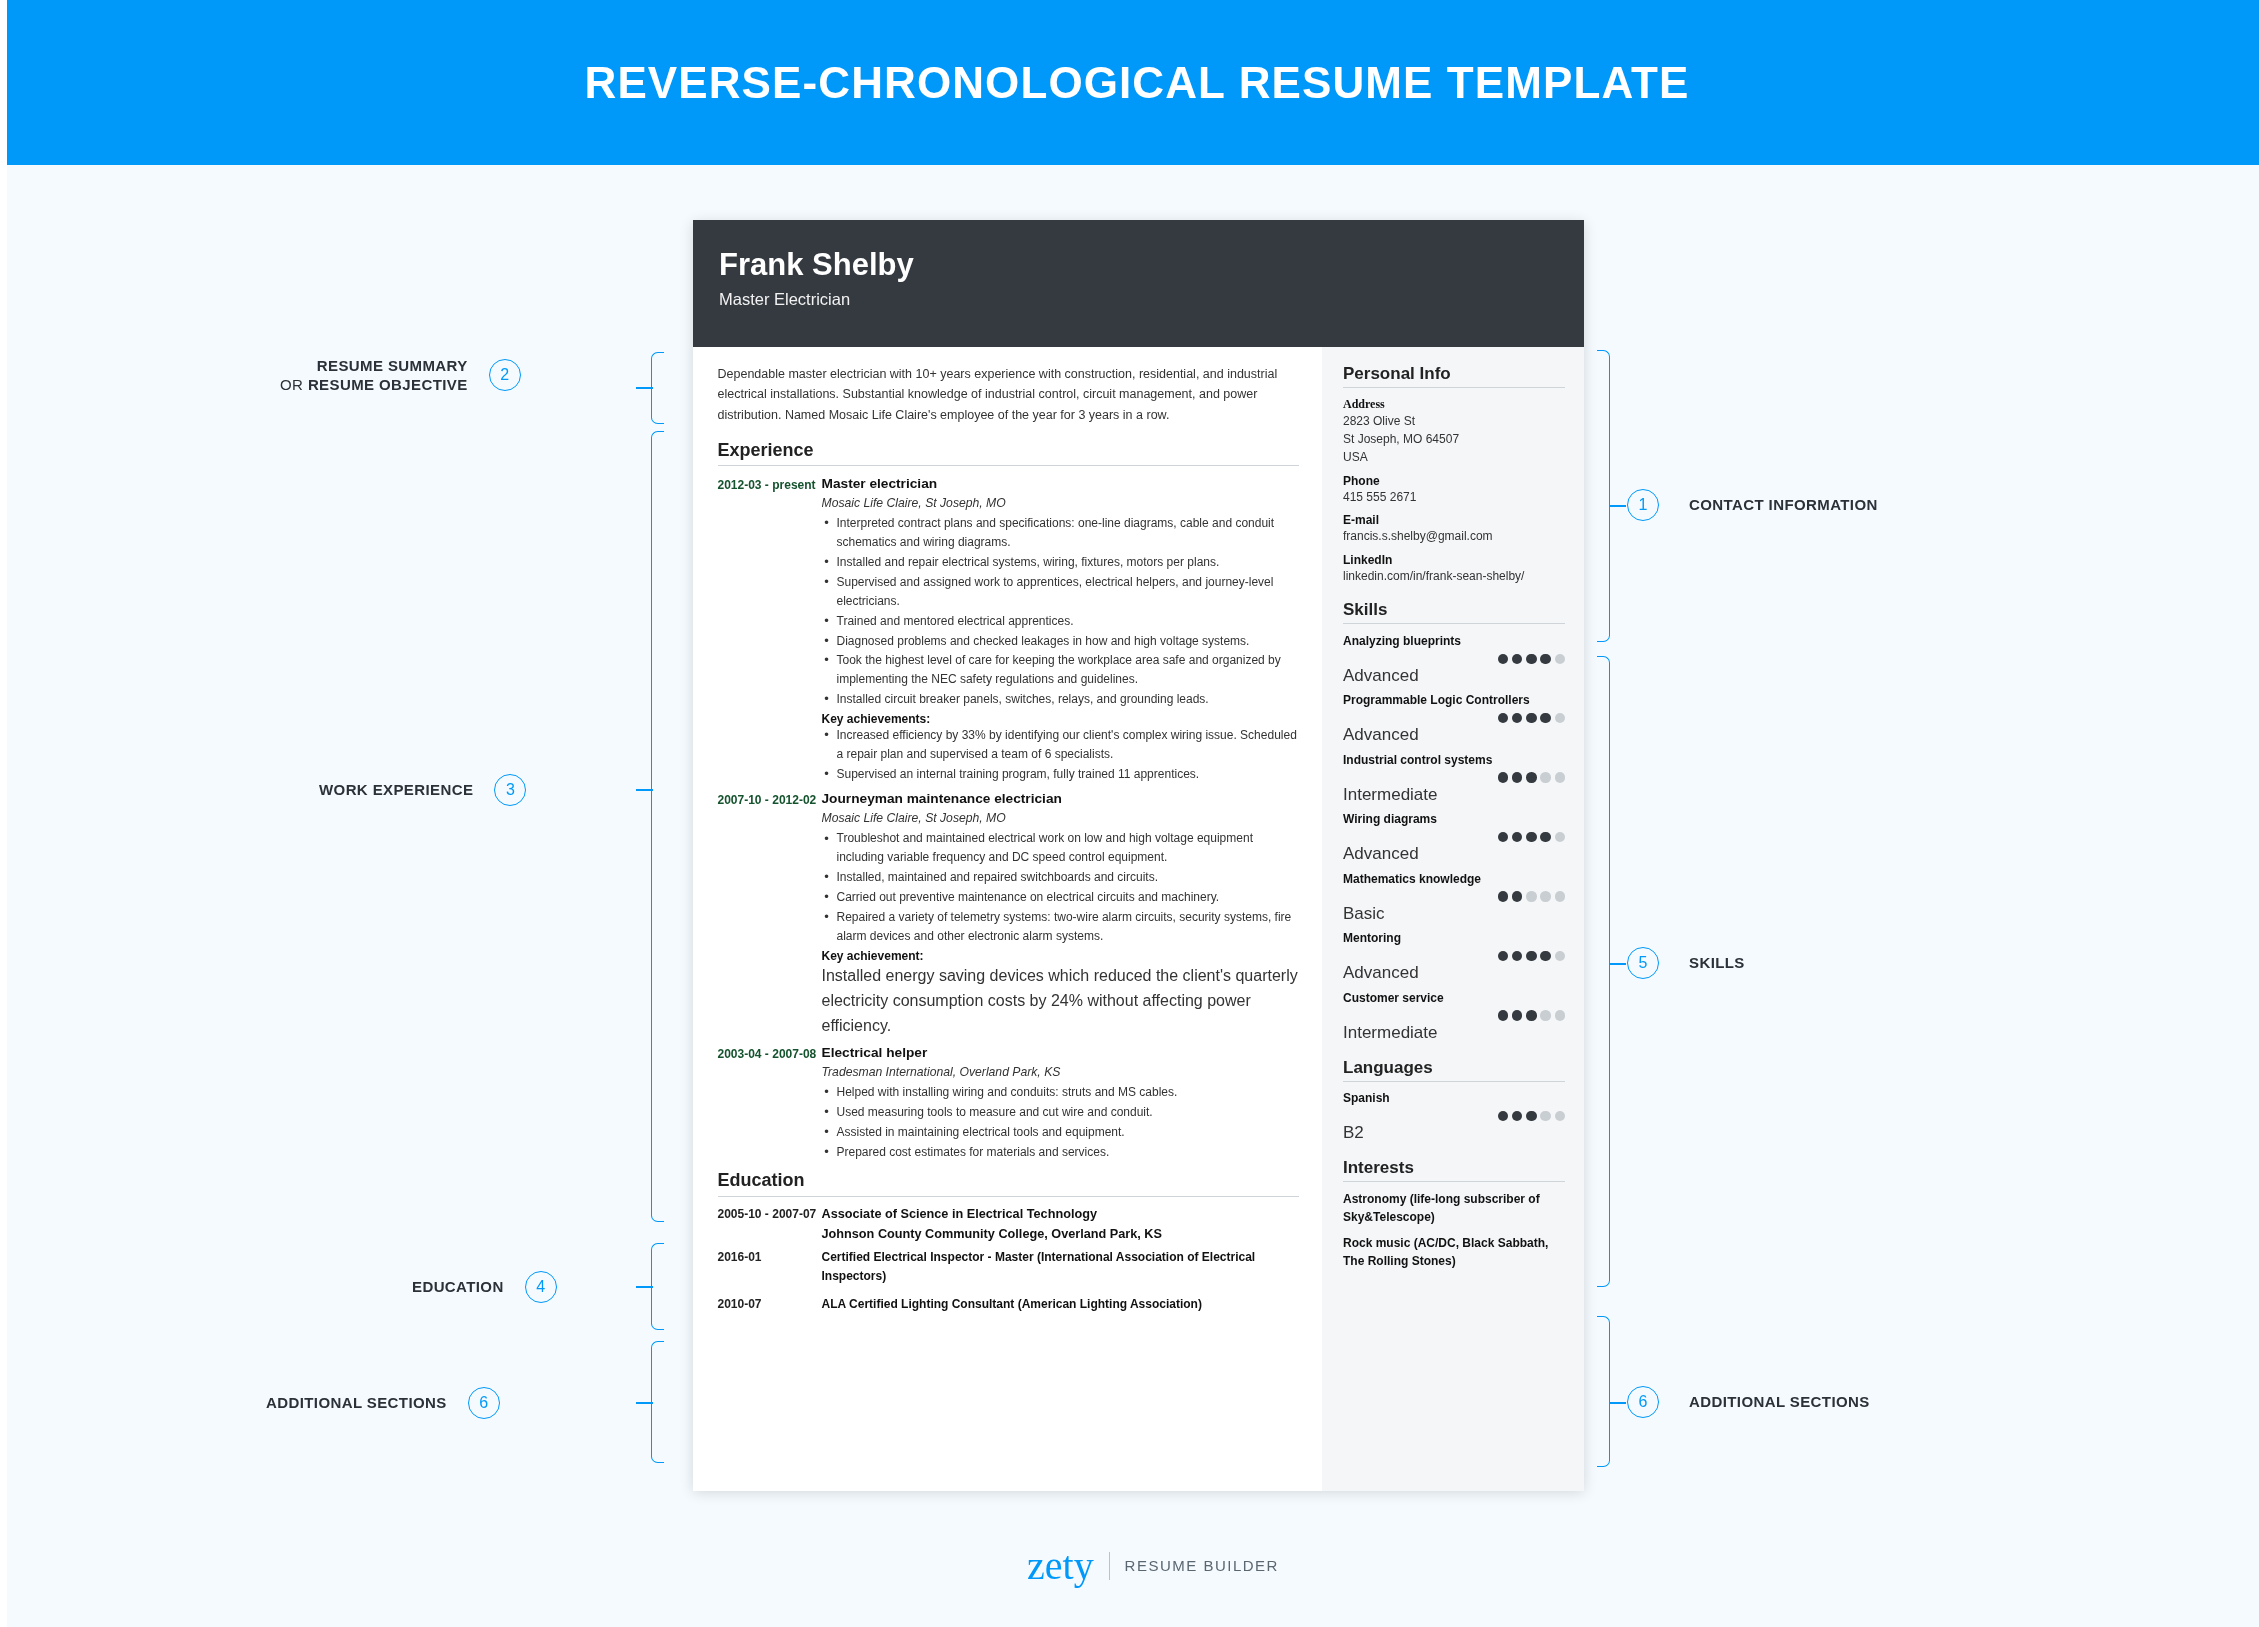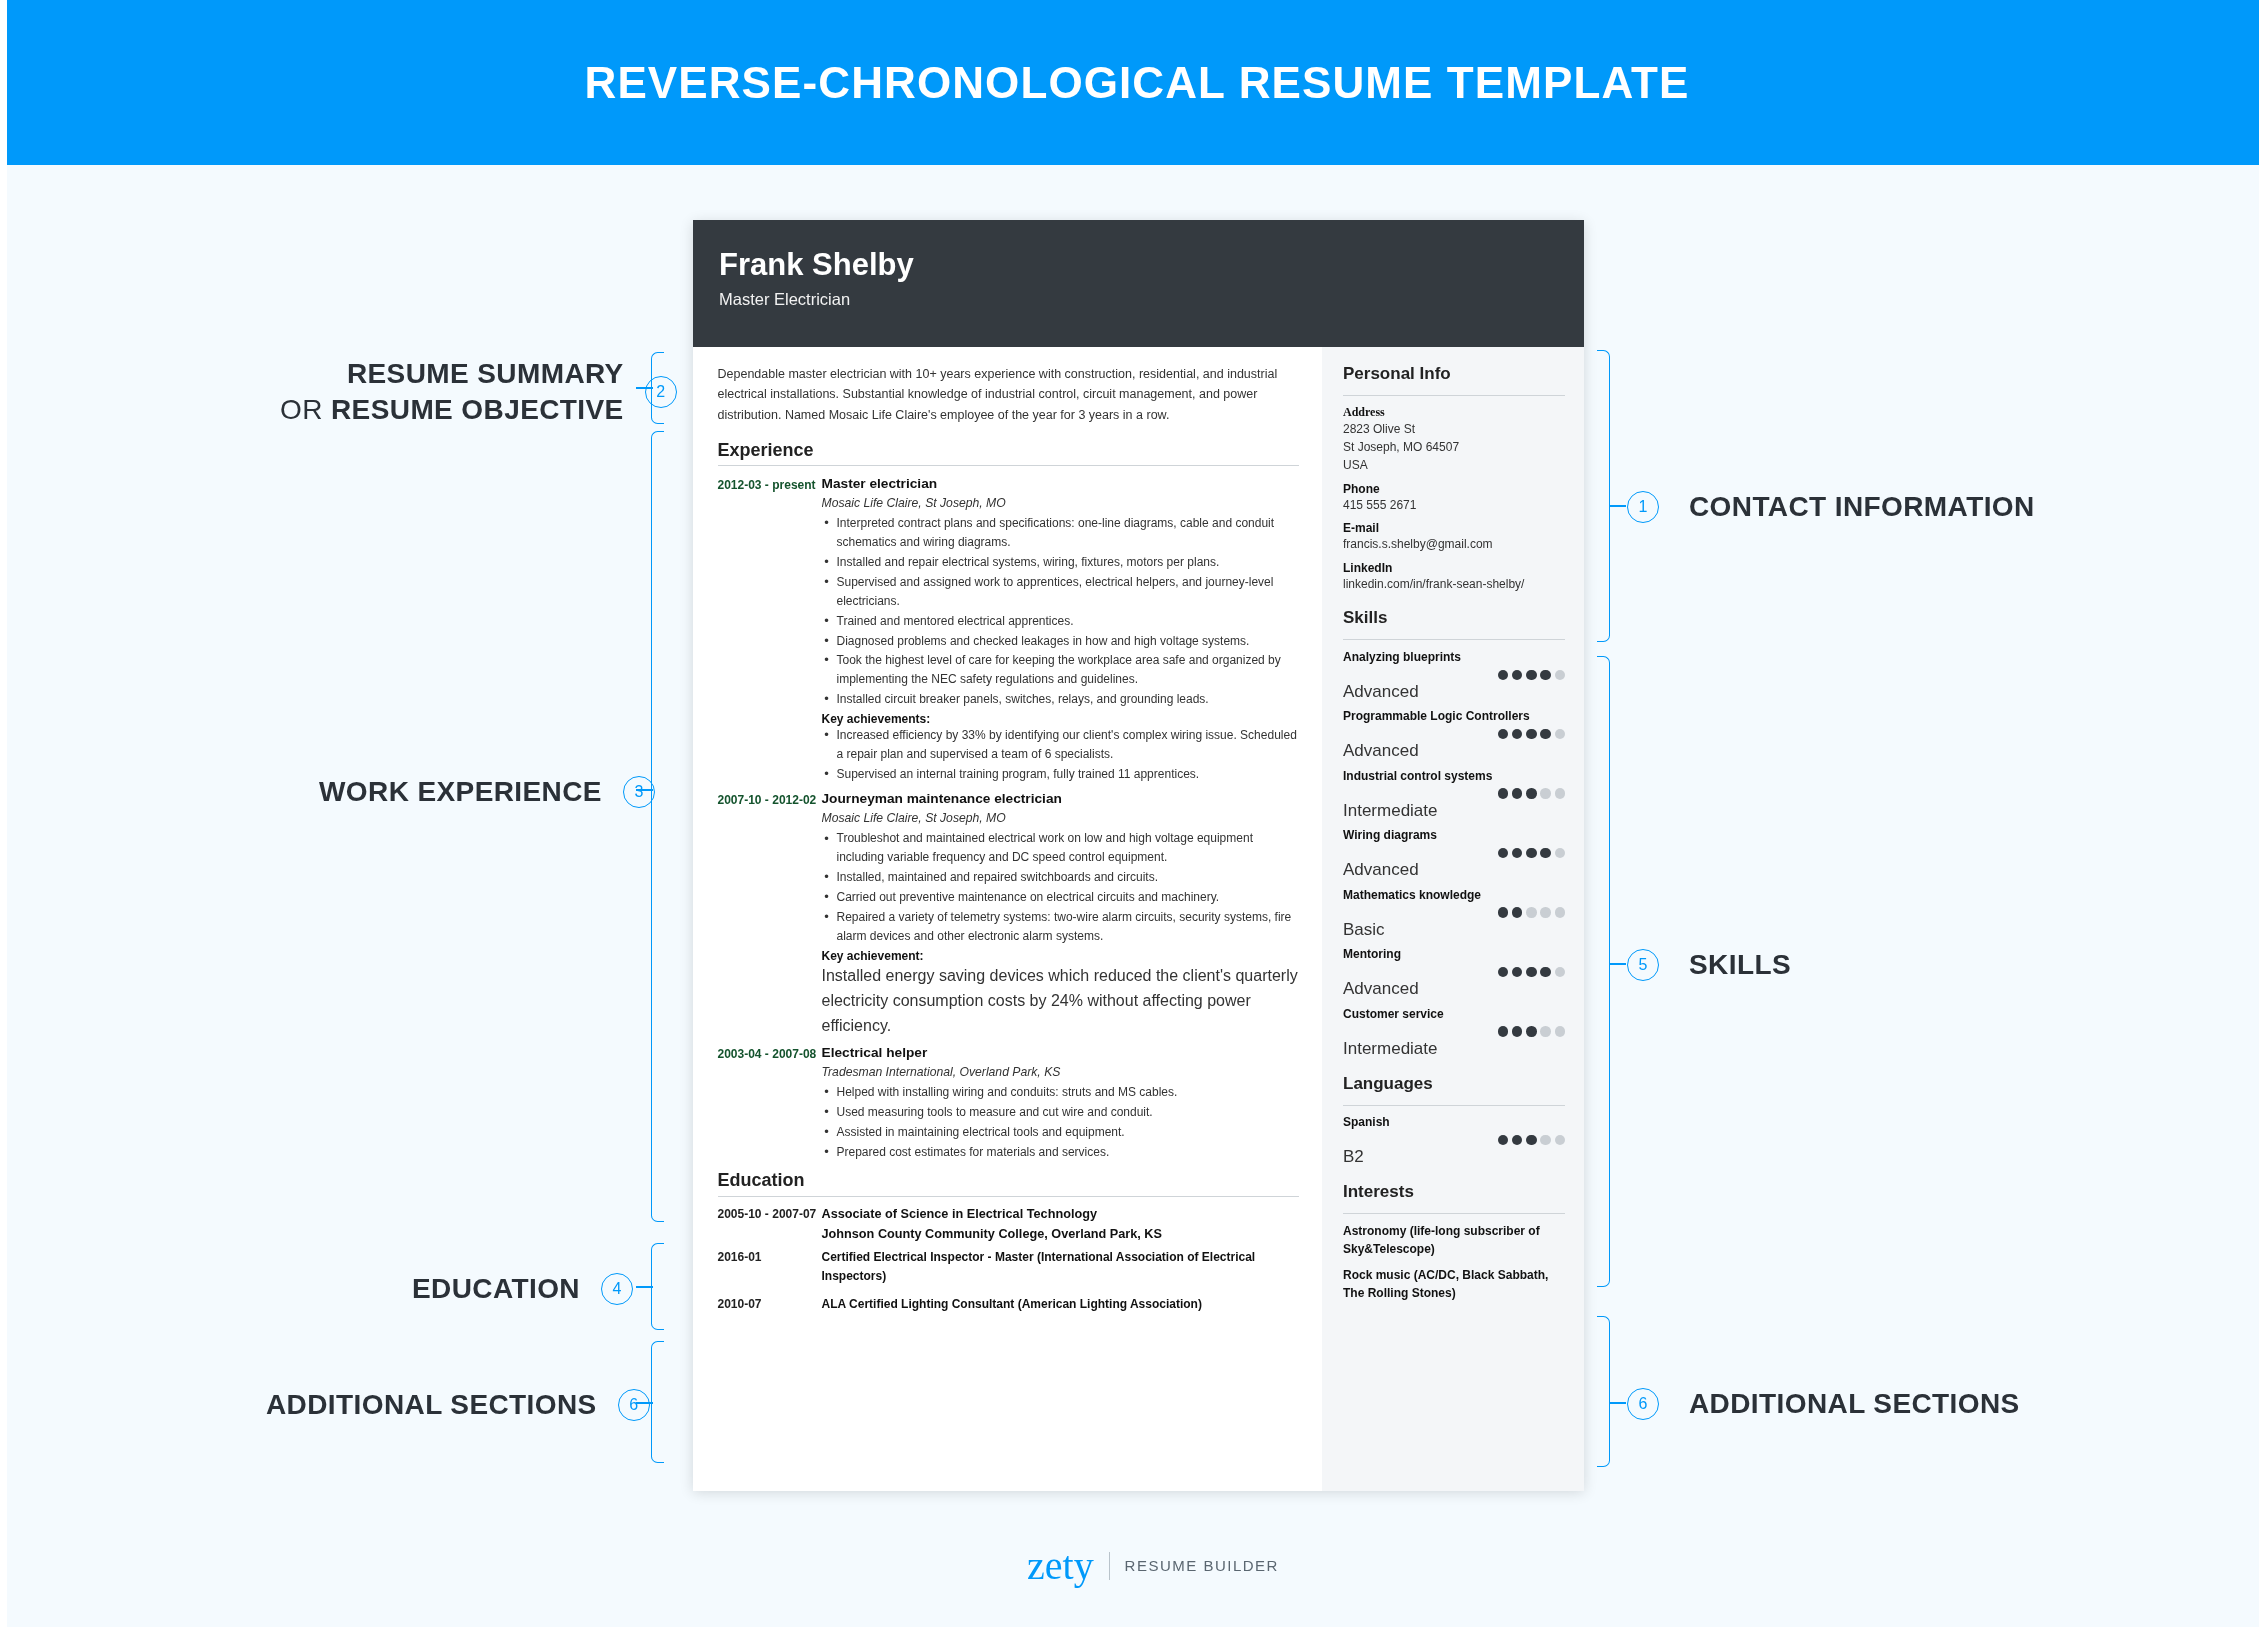--- a/index.html
+++ b/index.html
@@ -66,40 +66,40 @@
   .key-label { font-size:12px; font-weight:bold; color:#111; margin-top:2.8px; }
   .key-text { font-size:16px; line-height:1.58; color:#333; }
 
   .edu-row { display:flex; margin-bottom:2.8px; }
   .edu-row .dates { width:104px; flex:0 0 104px; font-size:12px; font-weight:bold; color:#222; line-height:1.55;}
   .edu-row .val { flex:1; font-size:12.7px; font-weight:bold; color:#111; line-height:1.55;}
   .cert-row .val { font-weight:bold; font-size:12px; line-height:1.6; }
 
   
   .side-title {
-    font-size:17px; font-weight:bold; color:#222; padding-bottom:11px;
+    font-size:17px; font-weight:bold; color:#222; padding-bottom:3px;
     border-bottom:0.9px solid #cfd4d8; margin-bottom:8.5px;
   }
   .side-title.gap { margin-top:15px; }
   .info-label { font-size:12px; font-weight:bold; color:#111; margin-top:7.5px; }
   .info-val { font-size:12px; color:#333; line-height:1.52; }
 
   .skill { margin-bottom:6.6px; }
   .skill-name { font-size:12px; font-weight:bold; color:#111; line-height:1.4; }
   .dots { display:flex; justify-content:flex-end; gap:3.8px; margin:3.8px 0 1.9px 0; }
   .dot { width:10.4px; height:10.4px; border-radius:50%; background:#c9ced3; }
   .dot.on { background:#343a40; }
   .lvl { font-size:17px; color:#333; text-align:left; }
 
   .interest { font-size:12px; font-weight:bold; color:#111; line-height:1.5; margin-bottom:7.5px; }
 
   
   .ann { position:absolute; display:flex; align-items:center; }
   .ann-label {
-    font-size:28px; font-weight:bold; color:#2b3138; letter-spacing:0.4px;
+    font-size:15px; font-weight:bold; color:#2b3138; letter-spacing:0.4px;
     line-height:1.28; white-space:nowrap;
   }
   .ann-label .light { font-weight:normal; }
   .circle {
     width:32px; height:32px; border-radius:50%; border:1.9px solid #0099fa;
     color:#0099fa; font-size:16px; display:flex; align-items:center; justify-content:center;
     background:#f4fafe; flex:0 0 32px;
   }
   .bracket { position:absolute; border:1.9px solid #0099fa; }
   .bracket.right { border-left:none; border-radius:0 6.6px 6.6px 0; }

